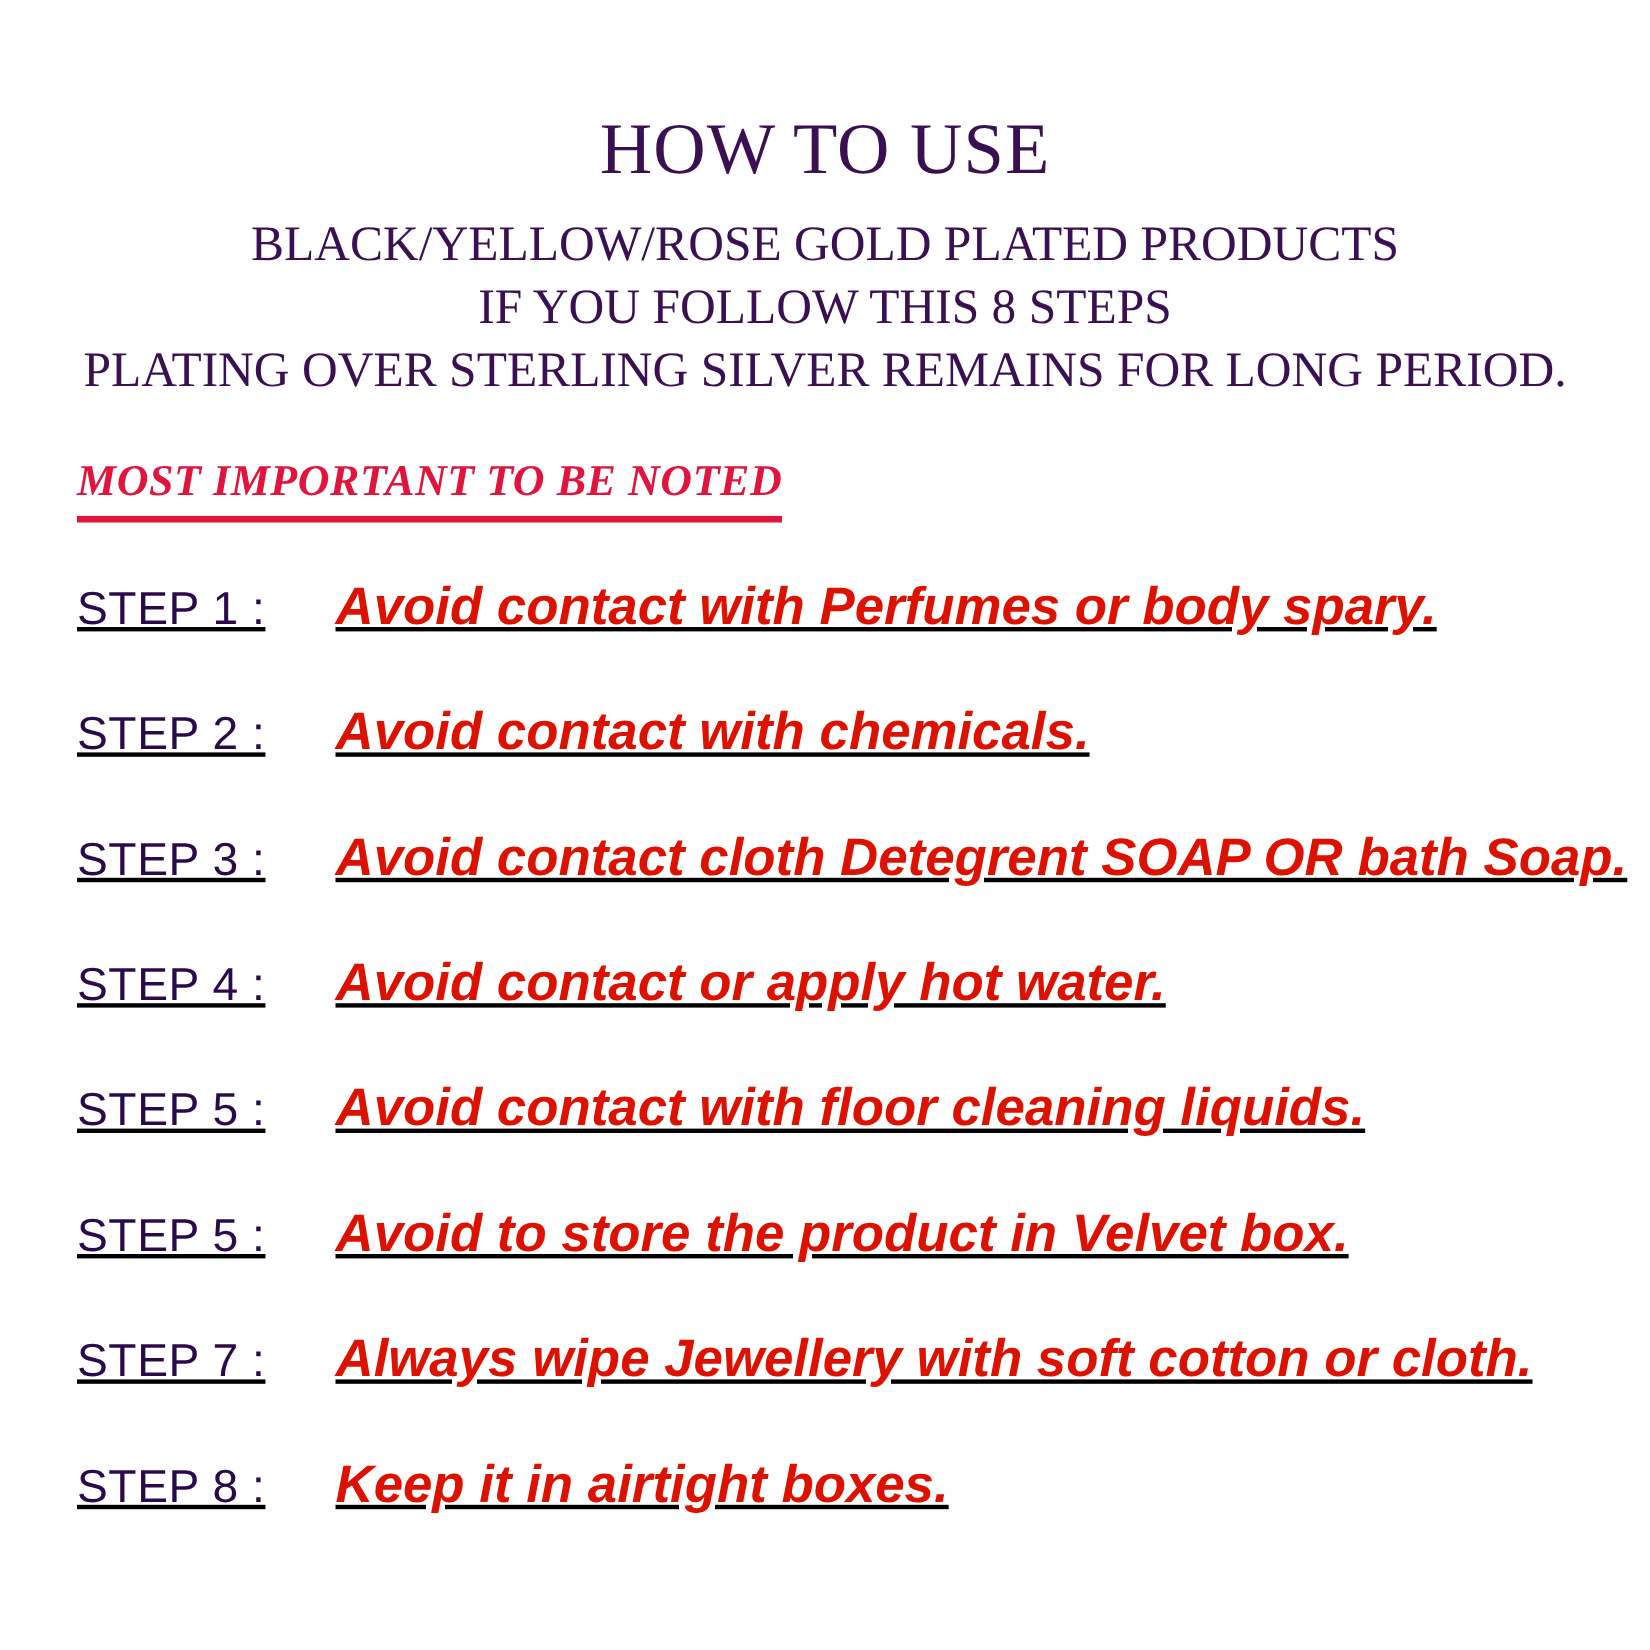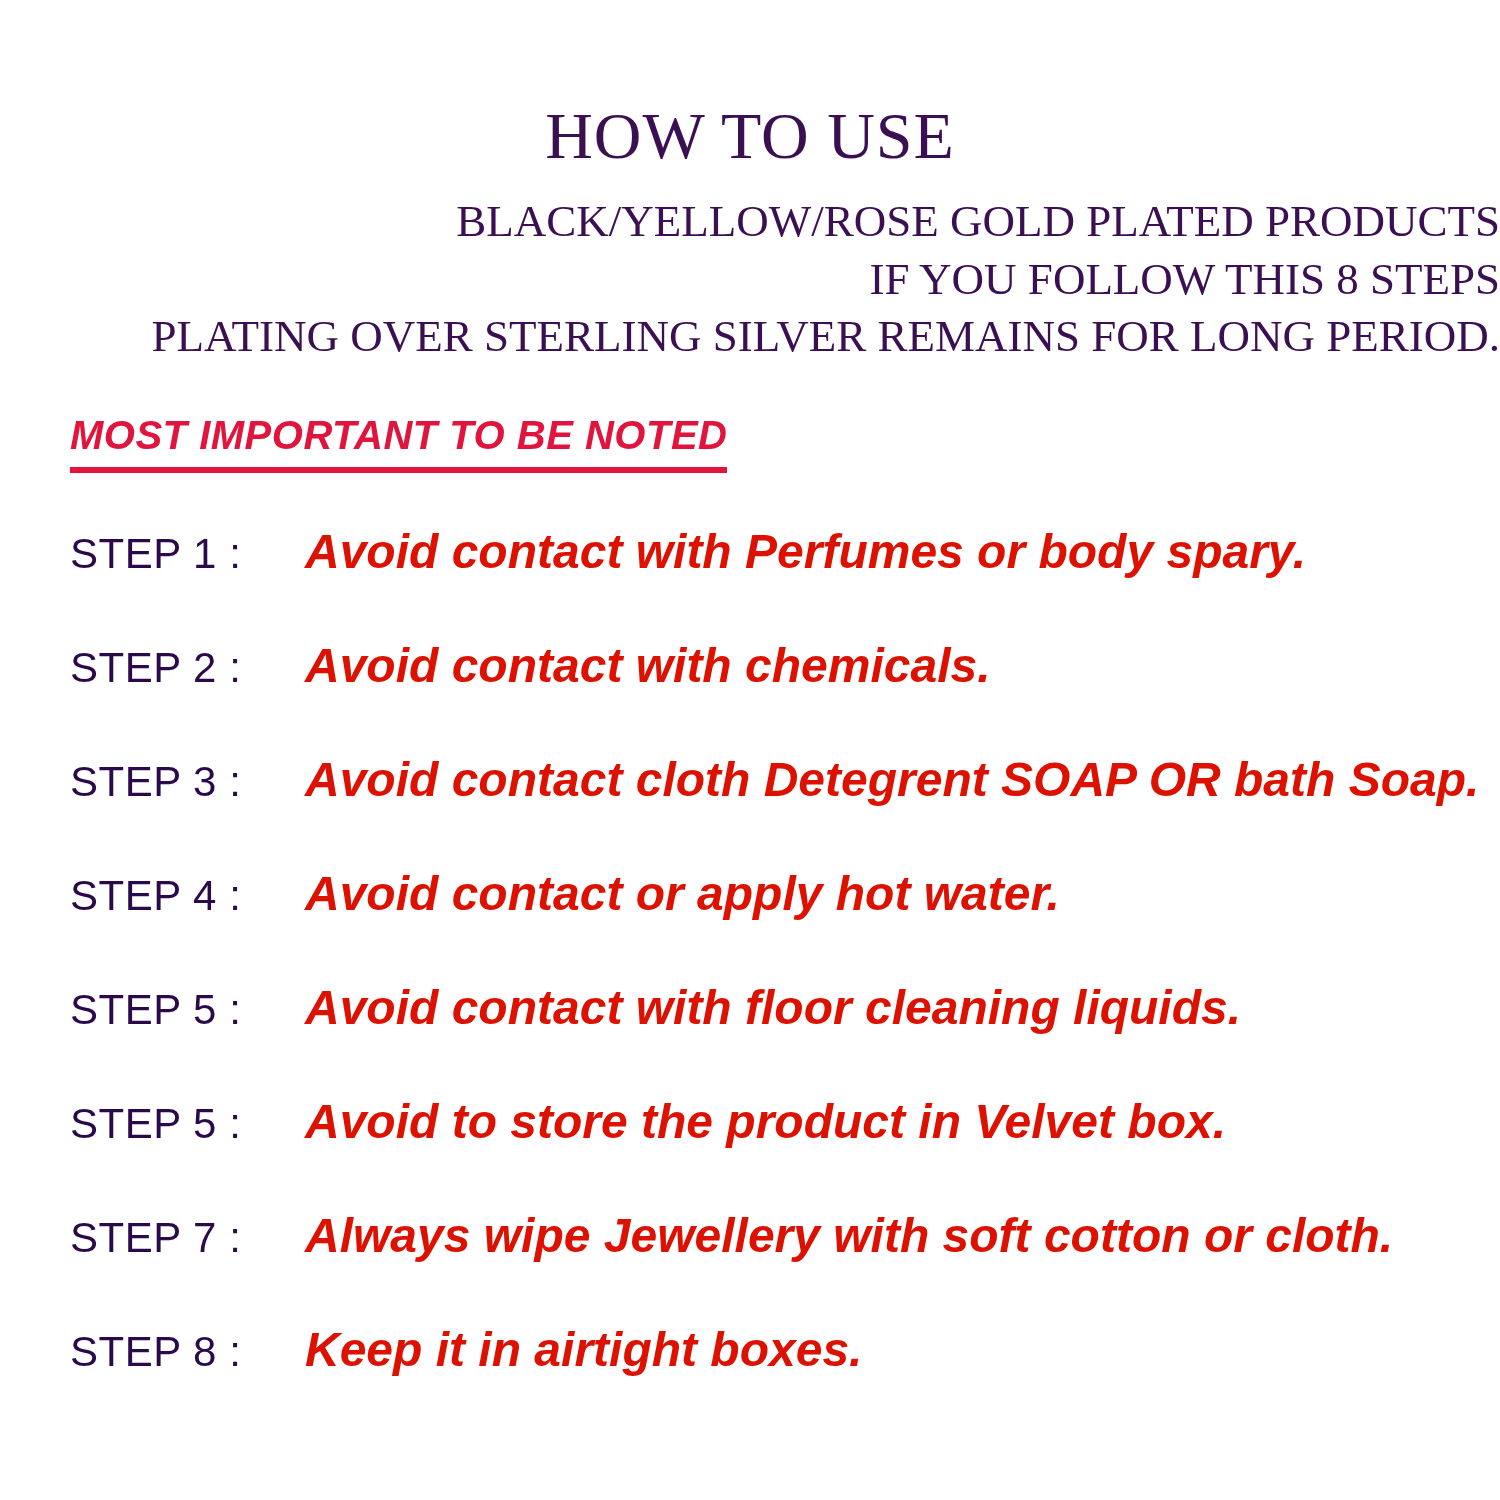--- a/index.html
+++ b/index.html
@@ -46,51 +46,51 @@
   .subtitle-block {
     margin-top: 24px;
   }
 
   .subtitle-line {
     font-family: "Liberation Serif", serif;
     color: #3b1052;
     font-weight: 400;
     line-height: 1.28;
     white-space: nowrap;
-    text-align: right;
   }
   .subtitle-line.l1 { font-size: 45px; }
   .subtitle-line.l2 { font-size: 45px; }
   .subtitle-line.l3 { font-size: 45px; }
 
   
   .notice-wrap {
     position: absolute;
     left: 70px;
     top: 413px;
   }
   .notice-heading {
     display: inline-block;
-    font-family: Liberation Sans, sans-serif;
+    font-family: Liberation Serif, serif;
     font-weight: bold;
     font-style: italic;
     font-size: 40px;
     letter-spacing: 0.5px;
     color: #e0143c;
     white-space: nowrap;
     padding-bottom: 9px;
     border-bottom: 6px solid #e0143c;
   }
 
   
   .steps {
     position: absolute;
     left: 70px;
     top: 524px;
     width: 1400px;
+    text-decoration: underline;
   }
 
   .step-row {
     display: flex;
     align-items: baseline;
     height: 114px;
     white-space: nowrap;
   }
 
   .step-label {

